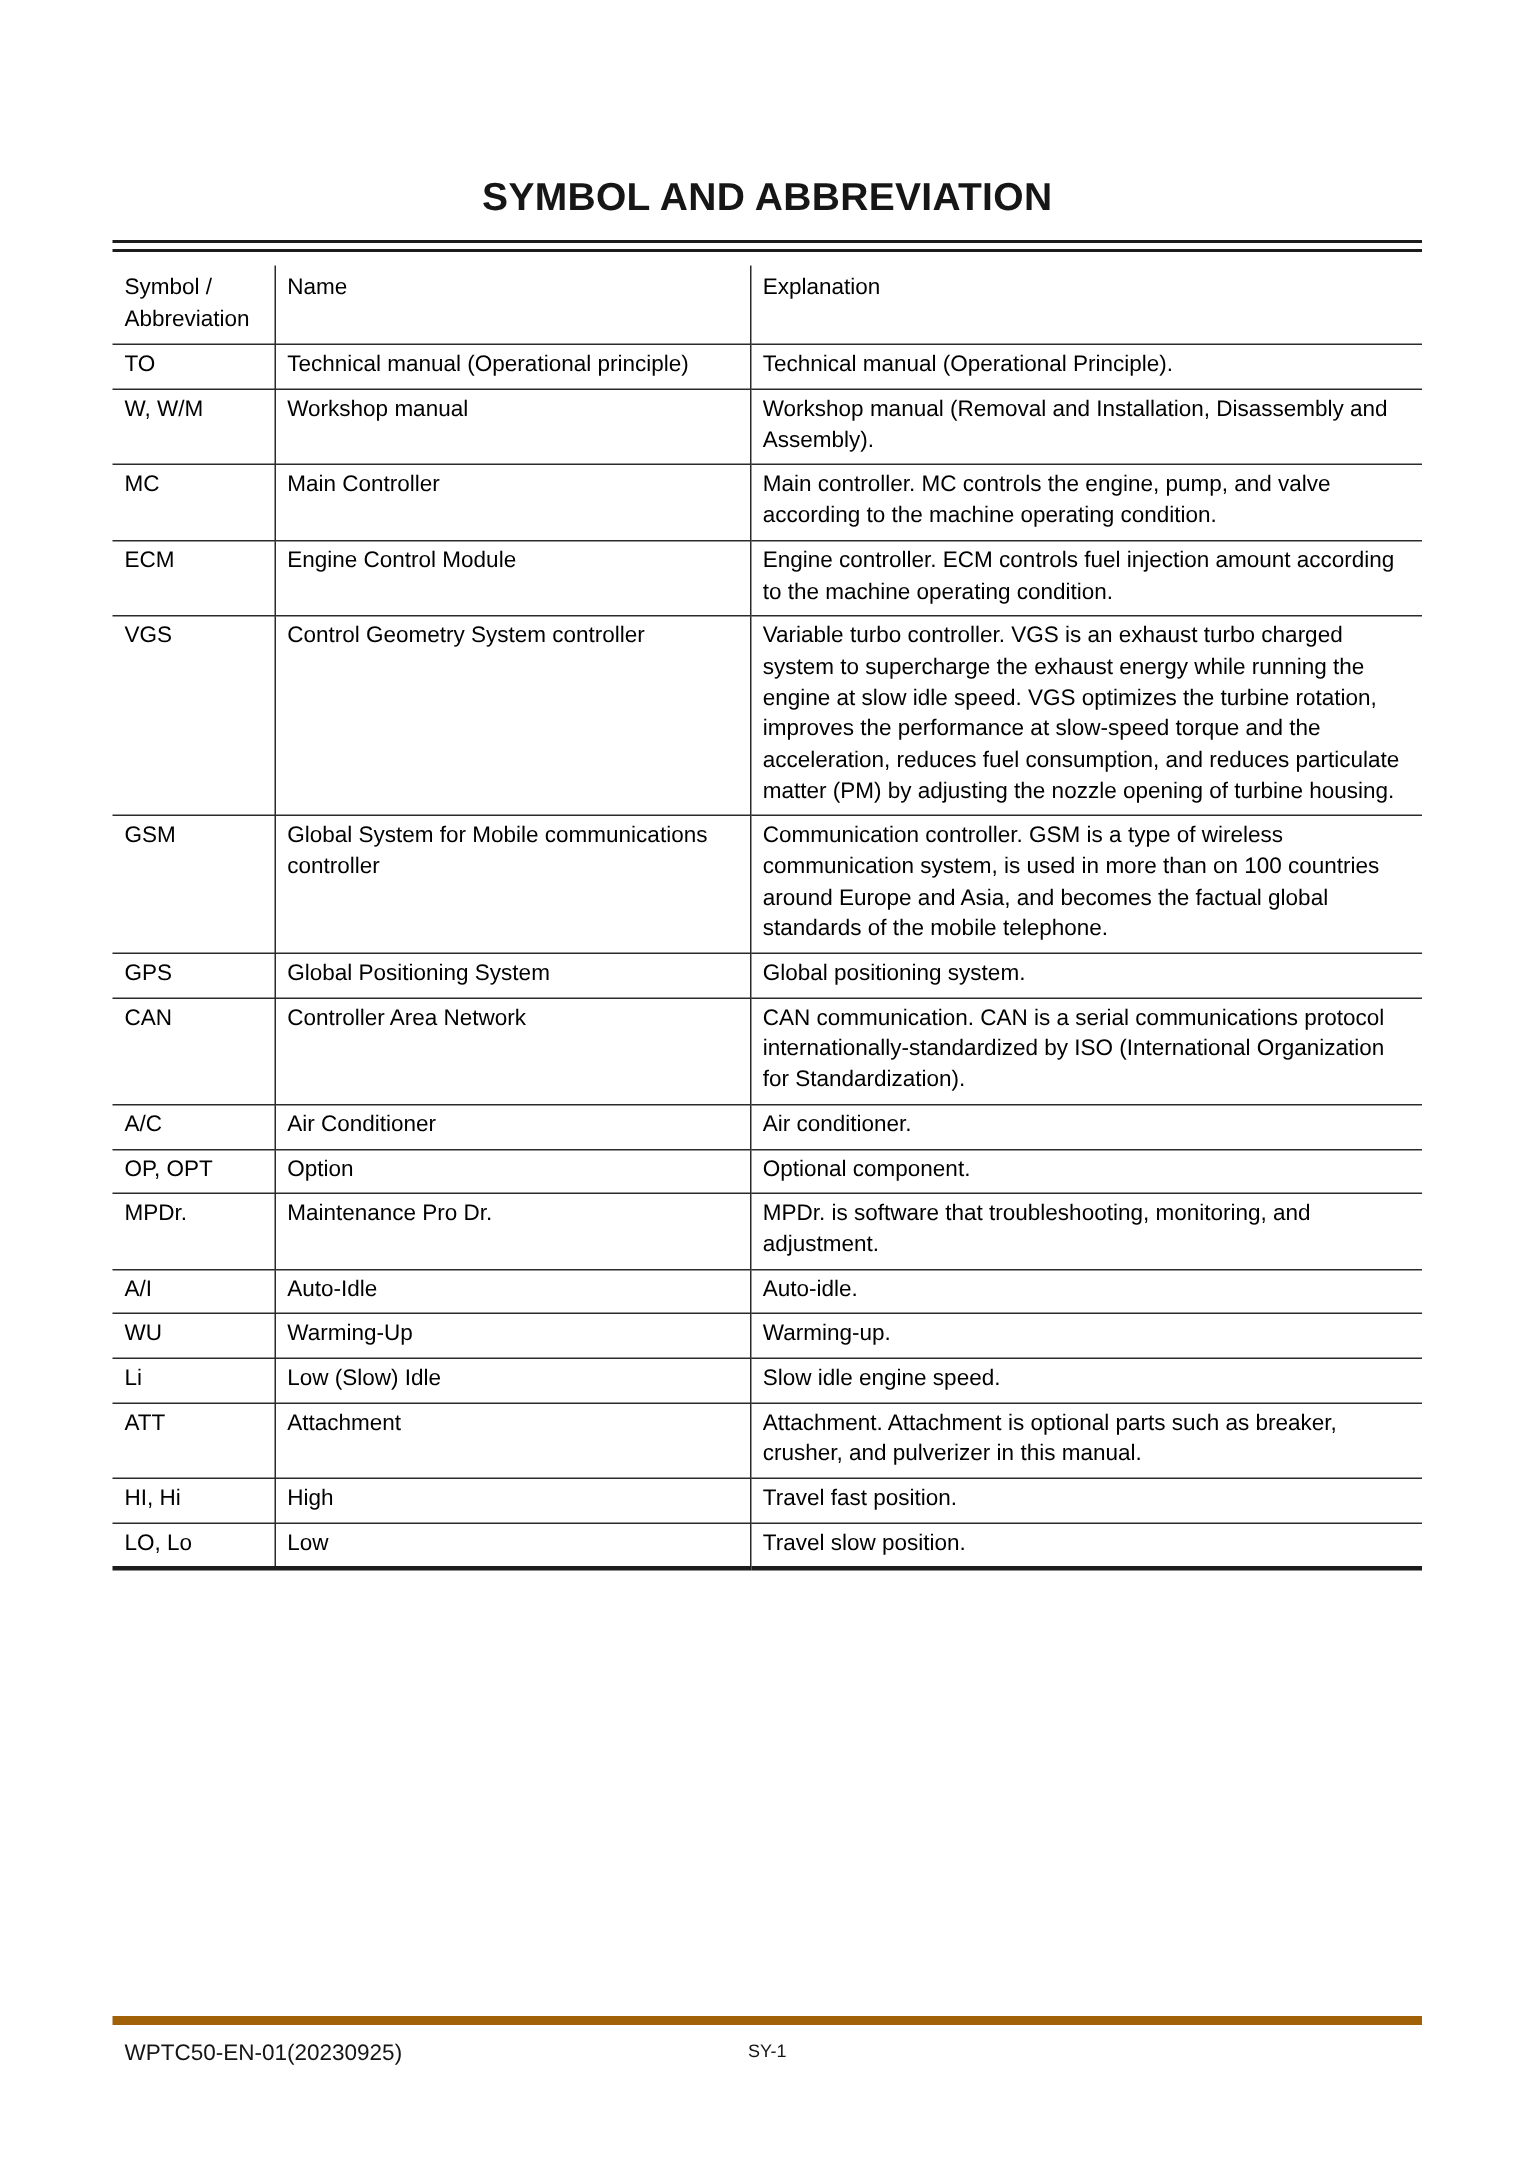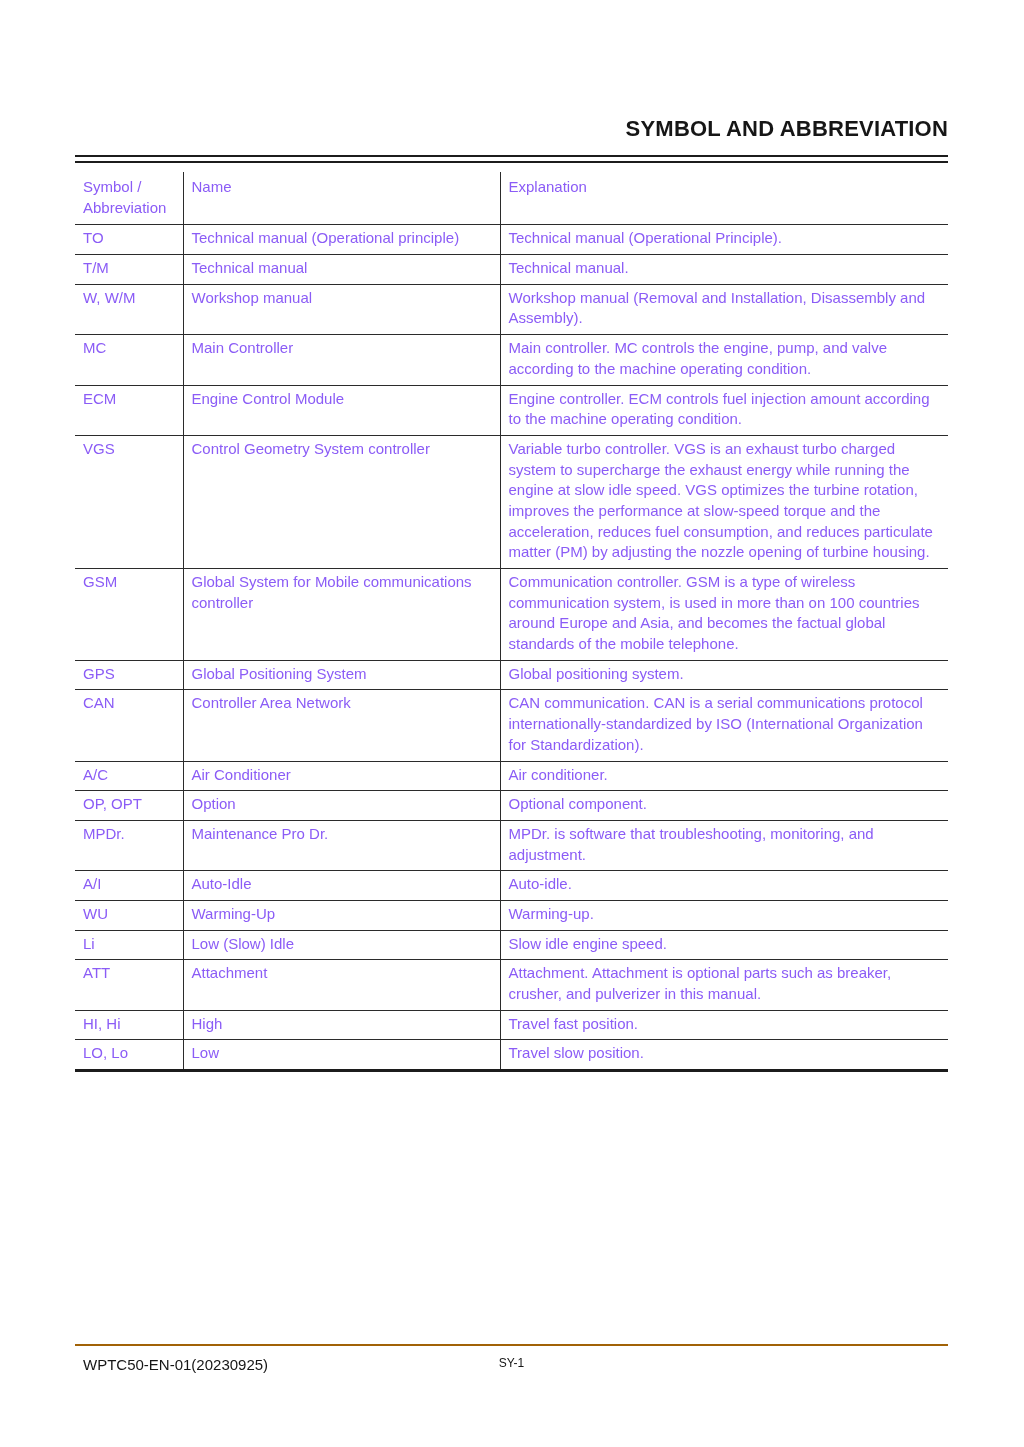--- a/index.html
+++ b/index.html
@@ -18,40 +18,40 @@
   }
   .content {
     position: absolute;
     left: 75px;
     top: 0;
     width: 873px;
   }
   h1.title {
     margin: 0;
     padding-top: 116px;
-    text-align: right;
-    font-size: 22px;
+    text-align: center;
+    font-size: 26px;
     font-weight: bold;
     letter-spacing: 0.2px;
     color: #161616;
   }
   .double-rule {
     margin-top: 13px;
     height: 4px;
     border-top: 2px solid #1c1c1c;
     border-bottom: 2px solid #1c1c1c;
     margin-bottom: 9px;
   }
   table.abbrev {
     width: 100%;
     border-collapse: collapse;
     table-layout: fixed;
     font-size: 15px;
     line-height: 1.38;
-    color: #8b5cf6;
+    color: #000000;
   }
   table.abbrev col.c1 { width: 108px; }
   table.abbrev col.c2 { width: 317px; }
   table.abbrev col.c3 { width: auto; }
   table.abbrev th,
   table.abbrev td {
     font-weight: normal;
     text-align: left;
     vertical-align: top;
     padding: 3px 8px 5px 8px;
@@ -74,21 +74,21 @@
     white-space: pre-line;
   }
   table.abbrev tbody tr:last-child td {
     border-bottom: 3px solid #1c1c1c;
   }
   .footer {
     position: absolute;
     left: 75px;
     top: 1344px;
     width: 873px;
-    border-top: 2px solid #a16207;
+    border-top: 6px solid #a16207;
     padding-top: 10px;
     font-size: 15px;
     color: #161616;
   }
   .footer .doc-code {
     position: absolute;
     left: 8px;
     top: 10px;
   }
   .footer .page-number {
@@ -120,25 +120,20 @@
           <th>Explanation</th>
         </tr>
       </thead>
       <tbody>
         <tr>
           <td>TO</td>
           <td>Technical manual (Operational principle)</td>
           <td>Technical manual (Operational Principle).</td>
         </tr>
         <tr>
-          <td>T/M</td>
-          <td>Technical manual</td>
-          <td>Technical manual.</td>
-        </tr>
-        <tr>
           <td>W, W/M</td>
           <td>Workshop manual</td>
           <td>Workshop manual (Removal and Installation, Disassembly and Assembly).</td>
         </tr>
         <tr>
           <td>MC</td>
           <td>Main Controller</td>
           <td>Main controller. MC controls the engine, pump, and valve according to the machine operating condition.</td>
         </tr>
         <tr>

